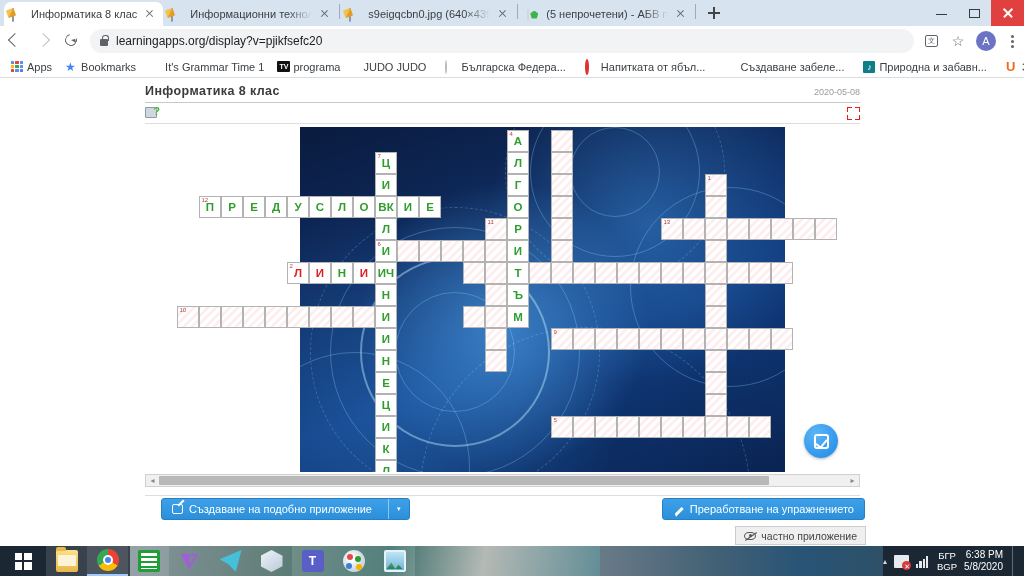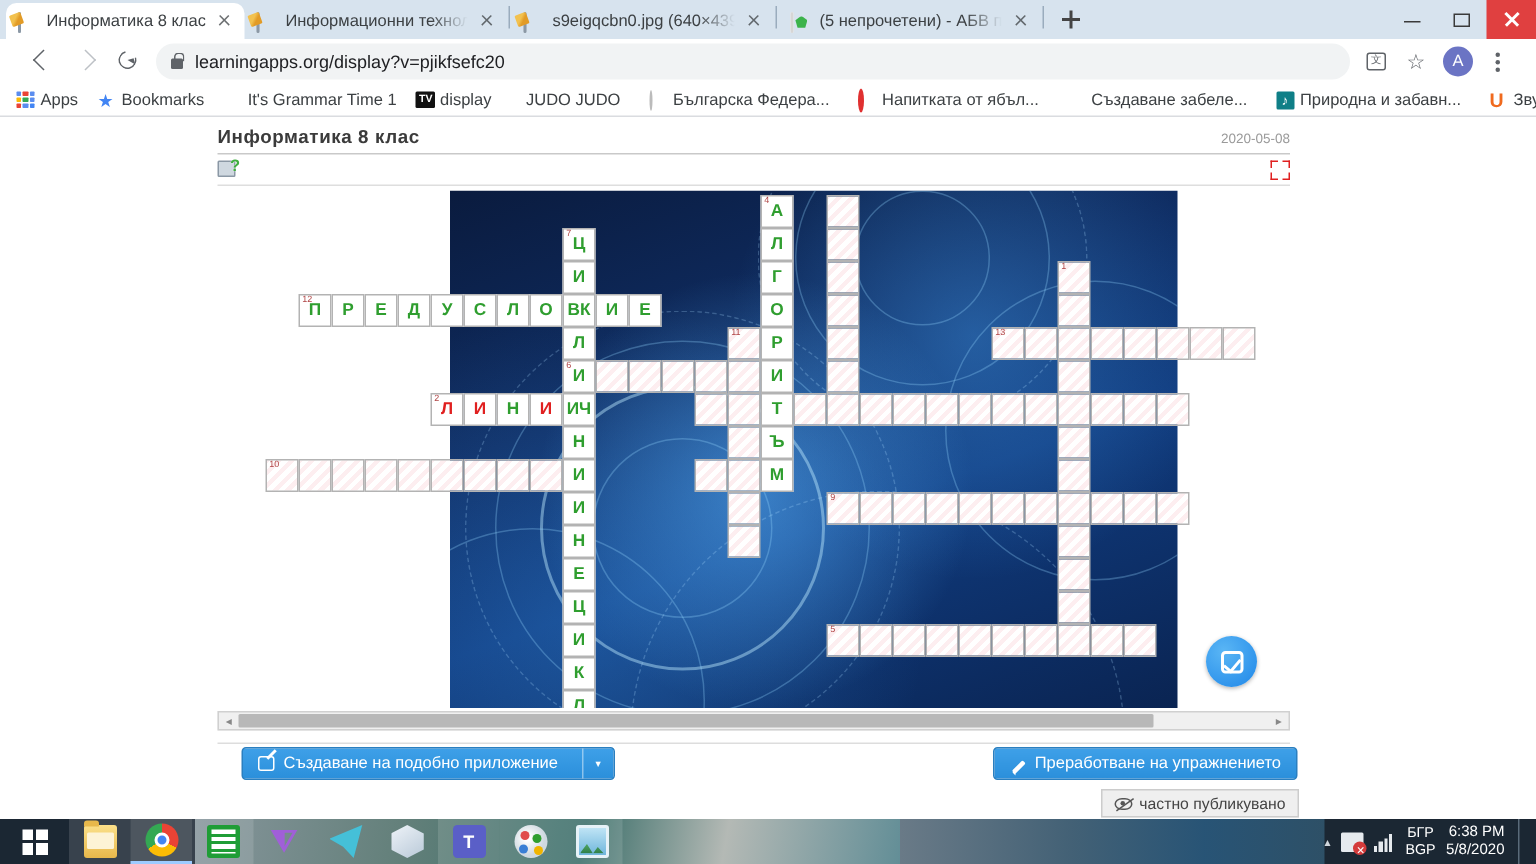--- a/index.html
+++ b/index.html
@@ -61,21 +61,21 @@
   .wctrls{ position:absolute; right:0; top:0; display:flex; height:26px; }
   .wbtn{ width:33px;height:26px;position:relative;}
   .wbtn.close{ background:#e04040; }
   .wbtn i{ position:absolute; background:#3a3a3a; }
   .wbtn.min i{ left:11px; top:14px; width:11px; height:1.4px;}
   .wbtn.max i{ left:11px; top:9px; width:11px; height:9px; background:none;border:1.4px solid #3a3a3a;}
   .wbtn.close i{ background:#fff; left:11px; top:12px; width:12px; height:1.5px;}
   .wbtn.close i:first-child{ transform:rotate(45deg);} .wbtn.close i:last-child{ transform:rotate(-45deg);}
 
   
-  .toolbar{ height:30px; background:#fff; display:flex; align-items:center; padding:0 16px; gap:2px;}
+  .toolbar{ height:30px; background:#fff; display:flex; align-items:center; padding:0 2px; gap:2px;}
   .navbtn{ width:26px;height:26px;position:relative;border-radius:50%;flex:0 0 26px;}
   .arr{ position:absolute; left:8px; top:7px; width:10px; height:10px;
         border-left:1.6px solid #5f6368; border-bottom:1.6px solid #5f6368;}
   .arr.back{ transform:rotate(45deg);} 
   .arr.fwd{ transform:rotate(-135deg); border-color:#bdc1c6;}
   .reload{ position:absolute;left:7px;top:6px;width:12px;height:12px;border:1.6px solid #5f6368;
     border-radius:50%; border-top-color:transparent; transform:rotate(30deg);}
   .reload::after{content:"";position:absolute;right:-1px;top:-1px;border:3px solid transparent;
     border-bottom-color:#5f6368;}
   .omnibox{
@@ -392,21 +392,21 @@
       <span>Bookmarks</span>
     </div>
     <div class="bm">
       <span class="bi"><span class="tg"></span></span>
       <span>It's Grammar Time 1</span>
     </div>
     <div class="bm">
       <span class="bi">
           <span class="tv-ic">TV</span>
         </span>
-      <span>display</span>
+      <span>programa</span>
     </div>
     <div class="bm" style="margin-left:10px">
       <span>JUDO JUDO</span>
     </div>
     <div class="bm" style="margin-left:6px">
       <span class="bi"><span class="flagbg"></span></span>
       <span>Българска Федера...</span>
     </div>
     <div class="bm" style="margin-left:6px">
       <span class="bi"><span class="redcirc"></span></span>
@@ -696,21 +696,21 @@
       <div class="btn left">
         <span class="editbox"></span>
         <span class="cap">Създаване на подобно приложение</span>
         <span class="split">▾</span>
       </div>
     </div>
 
     <div class="pubrow">
       <div class="pill">
         <span class="eye slash"></span>
-        <span>частно публикувано</span>
+        <span>частно приложение</span>
       </div>
     </div>
   </div>
 </div>
 
 <div id="taskbar">
   <div class="tb-bgphoto"></div>
   <div class="tb-bgphoto2"></div>
 
   <div class="startbtn">

